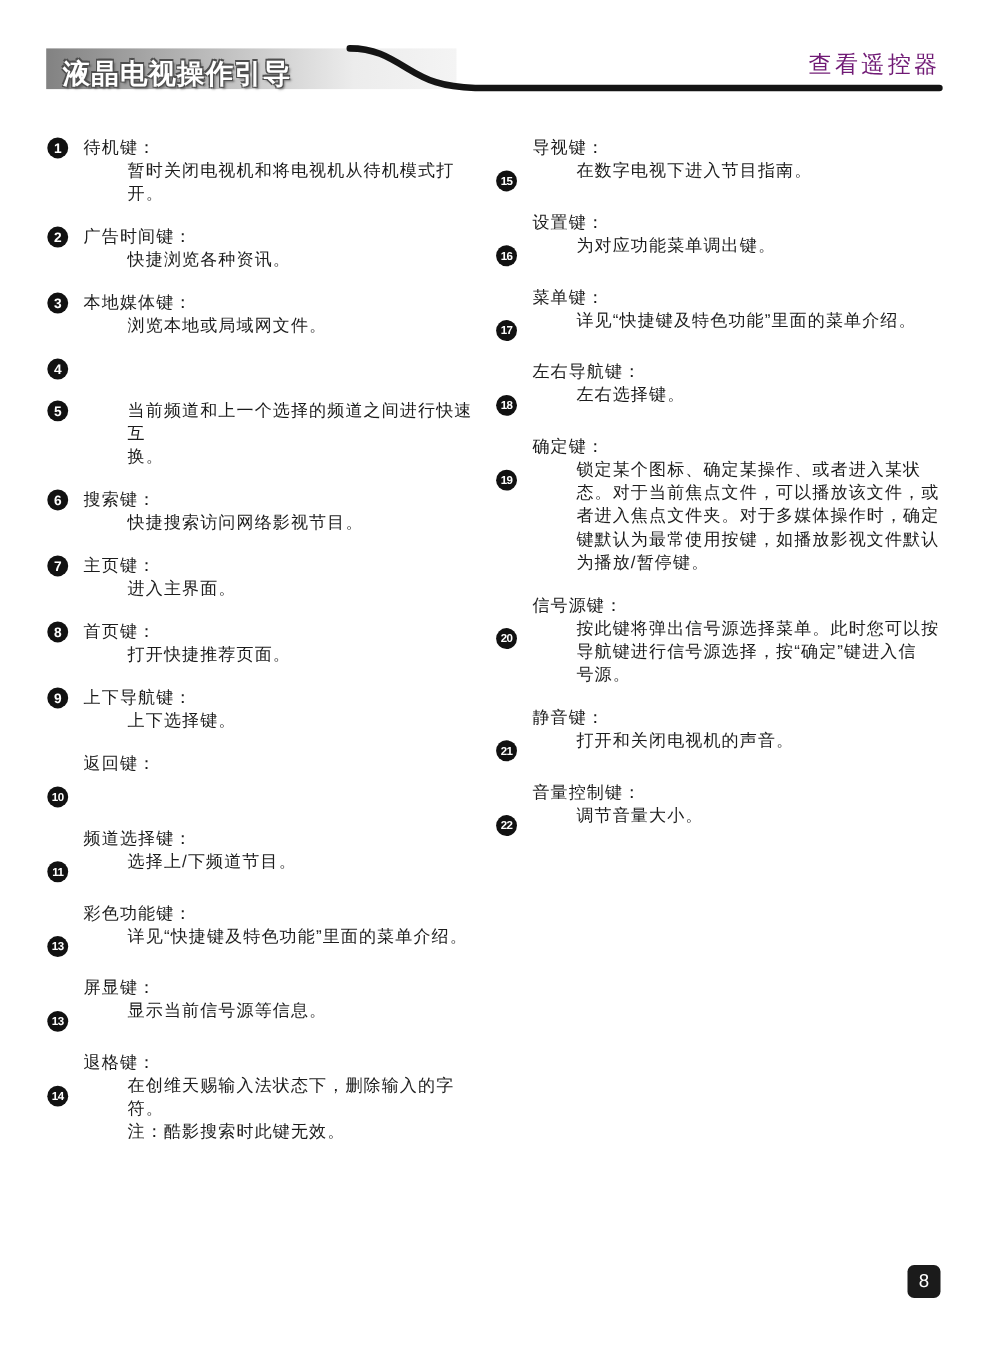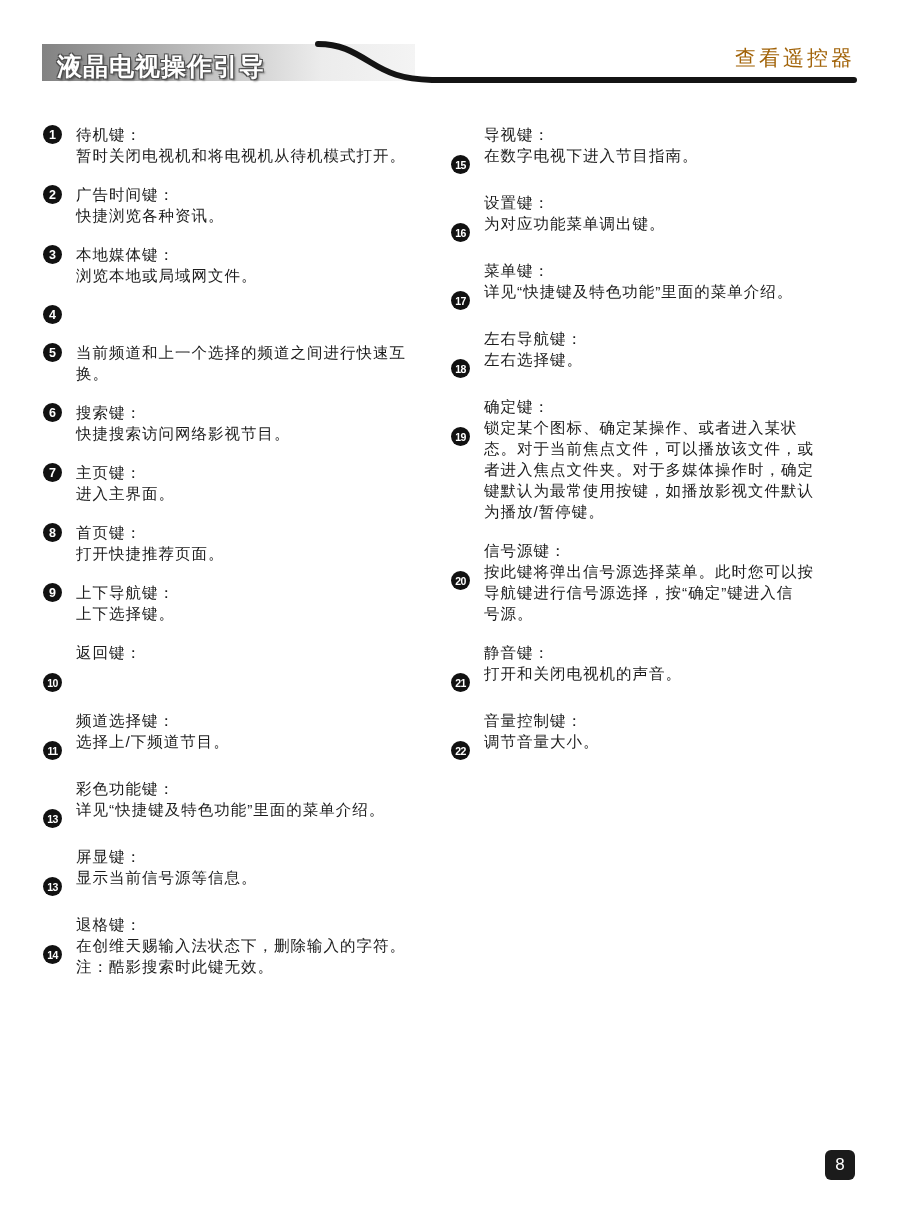--- a/index.html
+++ b/index.html
@@ -17,38 +17,38 @@
   .bar-title{
     position:absolute;left:57px;top:50px;
     font-size:25px;font-weight:bold;letter-spacing:1px;
     color:#ffffff;white-space:nowrap;
     text-shadow:-1px -1px 0 #4e4e4e, 1px -1px 0 #4e4e4e,
                 -1px 1px 0 #4e4e4e, 1px 1px 0 #4e4e4e,
                  2px 2px 2px rgba(40,40,40,.55);
   }
   .topic{
     position:absolute;top:44px;right:43px;
-    font-size:21px;letter-spacing:3px;color:#a16207;white-space:nowrap;
+    font-size:21px;letter-spacing:3px;color:#701a75;white-space:nowrap;
   }
   
   .col{position:absolute;top:124px;}
   .col-left{left:43px;width:392px;}
   .col-right{left:451px;width:414px;}
   .item{display:flex;gap:14px;margin-bottom:18px;align-items:flex-start;}
   .badge{
     flex:0 0 auto;width:19px;height:19px;margin-top:1px;
     border-radius:50%;background:var(--badge,#111111);color:#ffffff;
     display:flex;align-items:center;justify-content:center;
     font-weight:bold;
   }
   .badge.single{font-size:12.5px;}
   .badge.double{font-size:10.5px;letter-spacing:-0.5px;margin-top:31px;}
   .itext{font-size:15.5px;line-height:21px;letter-spacing:1px;}
   .ititle{white-space:nowrap;}
-  .desc{white-space:pre-line;}
+  .desc{white-space:pre-line;margin-left:40px;}
   
   .page-num{
     position:absolute;left:825px;top:1150px;width:30px;height:30px;
     background:var(--pagebox,#1b1b1b);border-radius:6px;color:#ffffff;
     display:flex;align-items:center;justify-content:center;
     font-size:17px;
   }
 </style>
 </head>
 <body>

